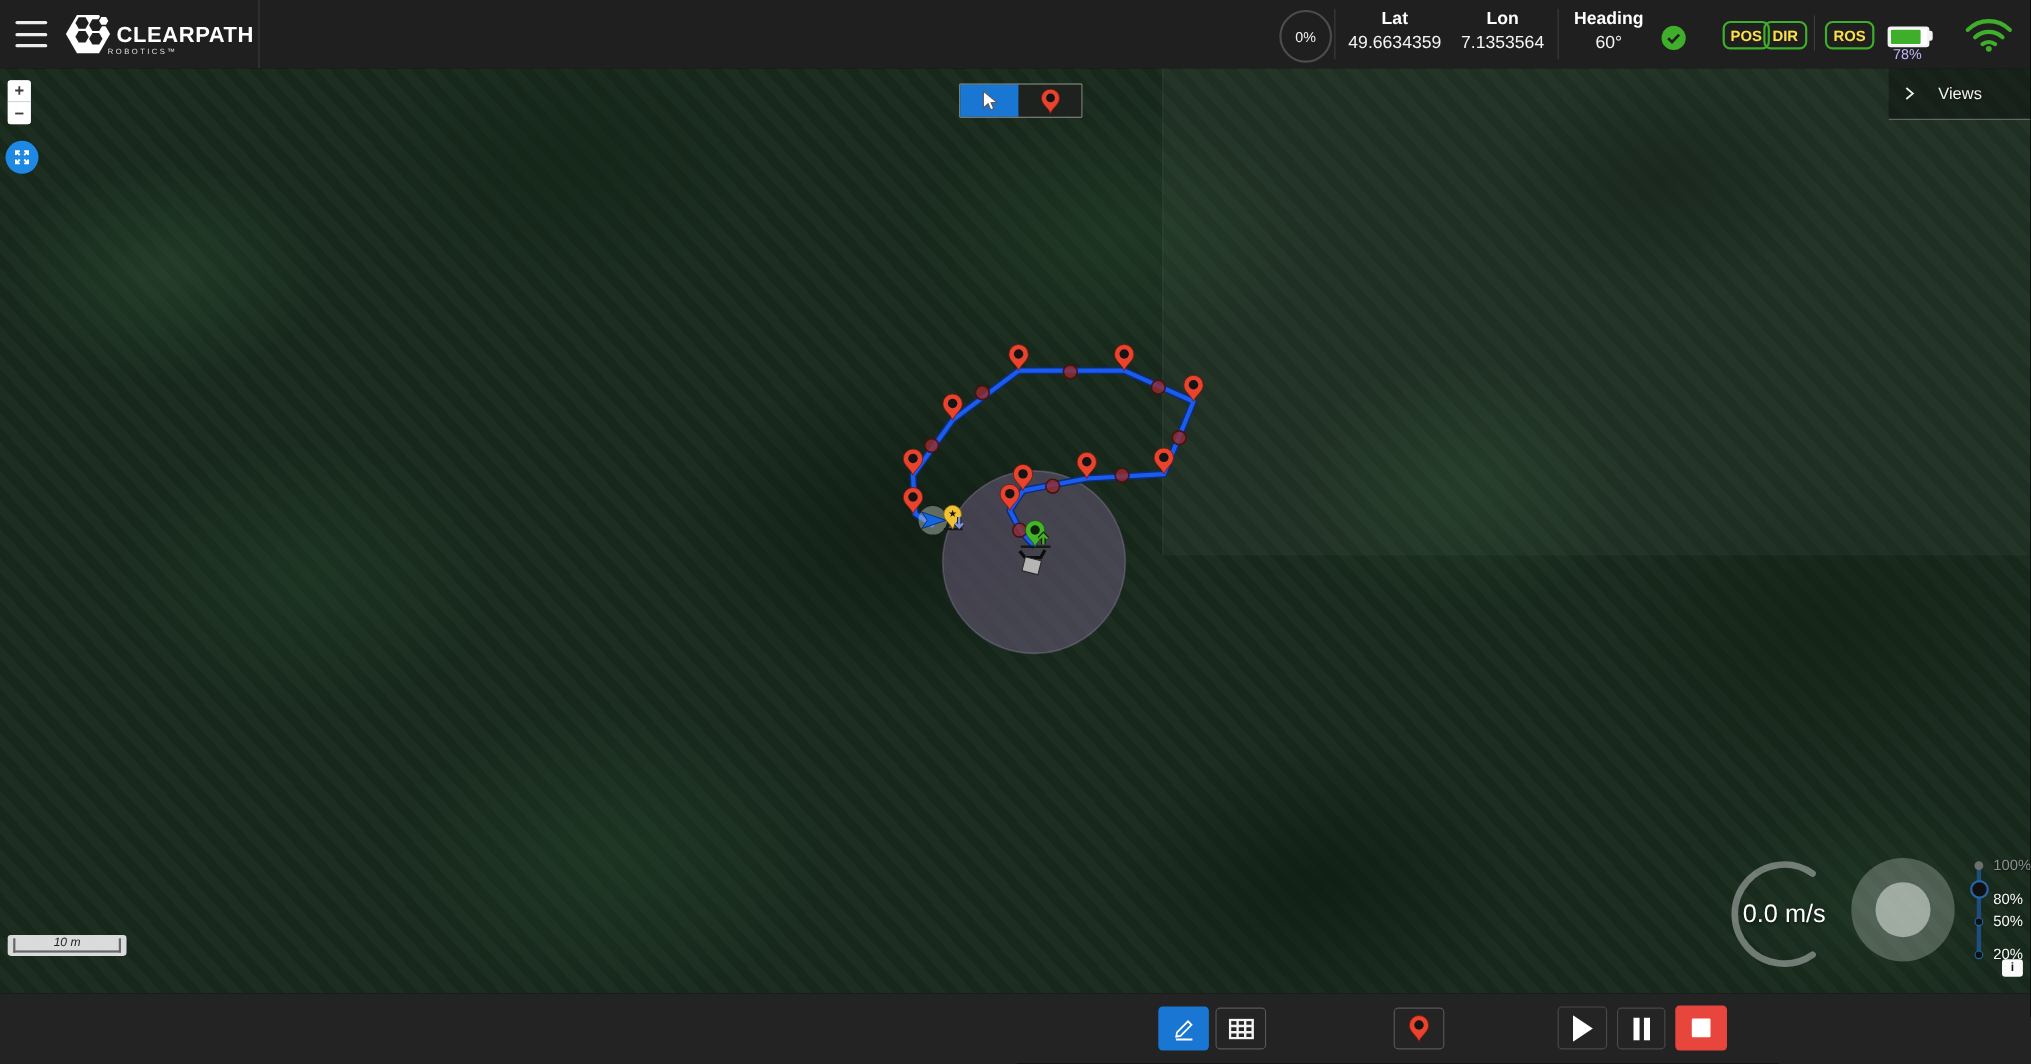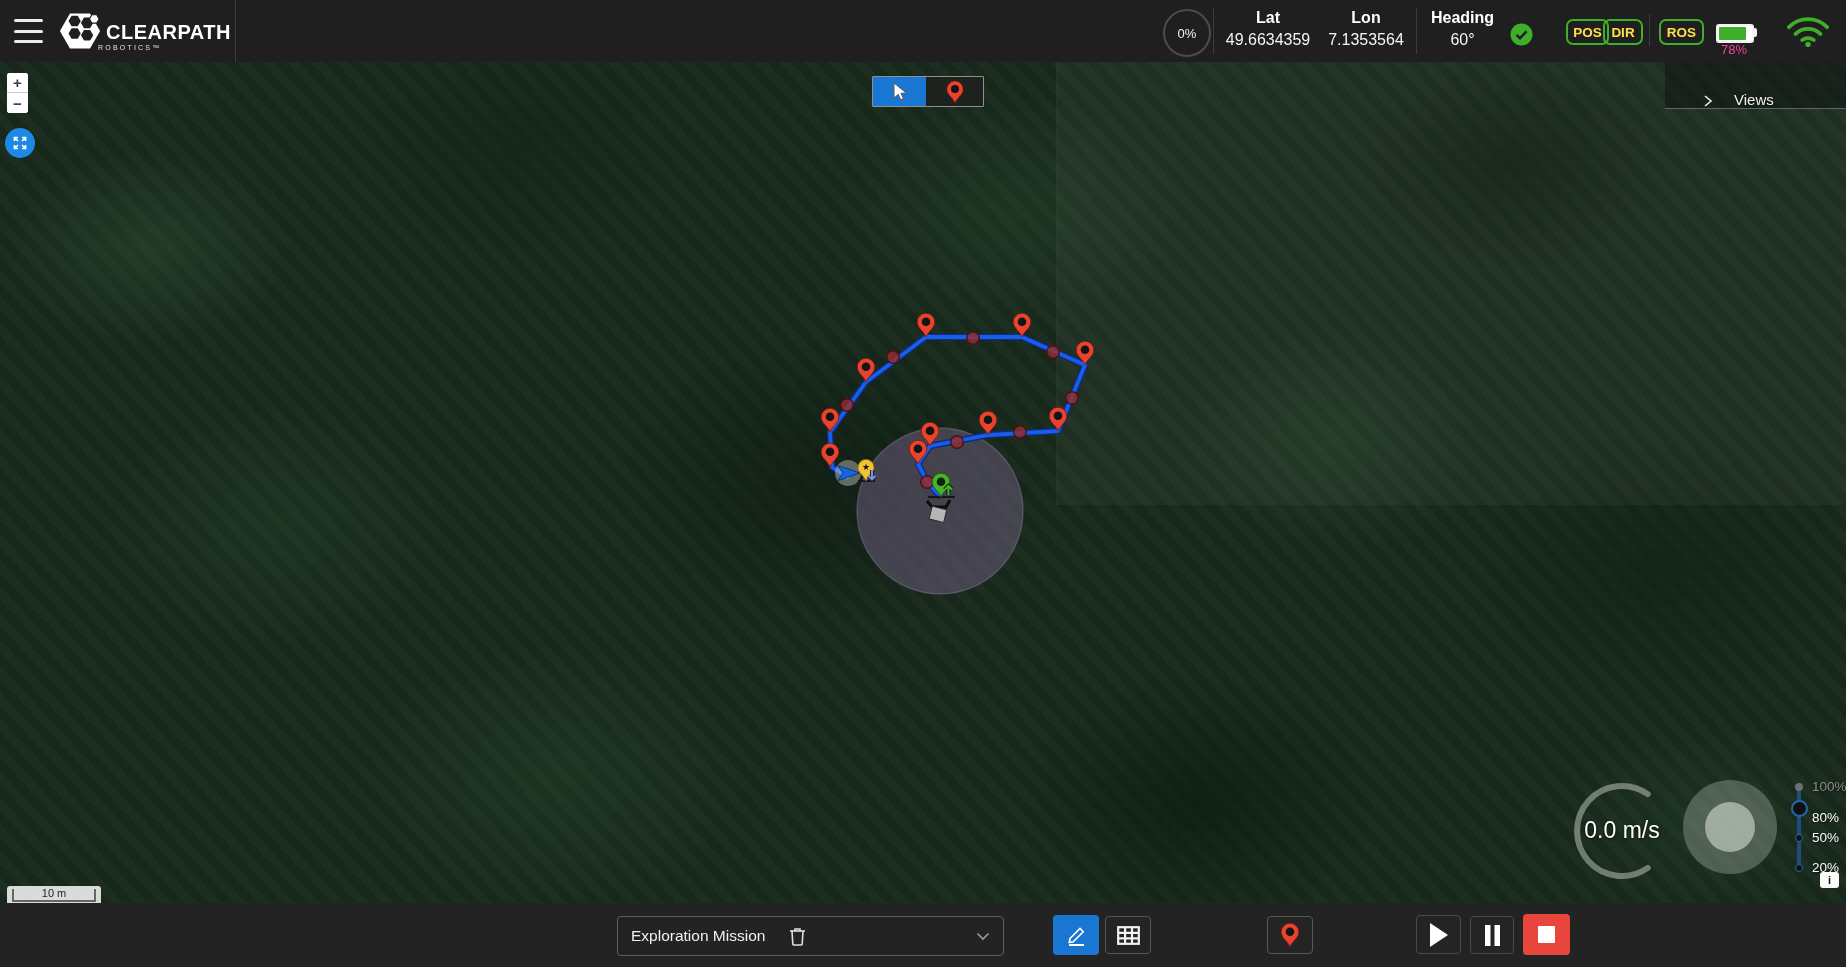--- a/index.html
+++ b/index.html
@@ -38,40 +38,40 @@
     border-radius:50%;display:flex;align-items:center;justify-content:center;font-size:13px;color:#f2f2f2;}
   .tele-col{position:absolute;top:7px;text-align:center;line-height:22px;}
   .tele-label{font-weight:bold;font-size:16px;}
   .tele-value{font-size:16px;color:#f4f4f4;}
   .badge{position:absolute;top:19px;height:22px;border:2px solid var(--ok,#3fae2a);border-radius:7px;
     display:flex;align-items:center;justify-content:center;font-size:13.5px;font-weight:bold;color:#fde047;padding:0 4px;}
   #battery{position:absolute;left:1716px;top:24px;width:34px;height:15px;border:2px solid #f2f2f2;
     border-radius:3px;background:#fff;}
   #battery-fill{position:absolute;left:1px;top:1px;bottom:1px;background:var(--ok,#3fae2a);border-radius:1px;}
   #battery-nub{position:absolute;left:1753px;top:28px;width:4px;height:9px;background:#f2f2f2;border-radius:0 2px 2px 0;}
-  #battery-pct{position:absolute;left:1710px;top:42px;width:48px;text-align:center;font-size:13px;color:#ec4899;}
+  #battery-pct{position:absolute;left:1710px;top:42px;width:48px;text-align:center;font-size:13px;color:#c4b5fd;}
 
   
   #zoom-ctrl{position:absolute;left:7px;top:73px;width:21px;background:#fff;border-radius:3px;z-index:5;overflow:hidden;}
   .zoom-btn{width:100%;height:20px;display:flex;align-items:center;justify-content:center;
     font-size:15px;font-weight:bold;color:#3c3c3c;cursor:pointer;background:#fff;border:none;padding:0;}
   #zoom-in{border-bottom:1px solid #c9c9c9;}
   #expand-btn{position:absolute;left:5px;top:128px;width:30px;height:30px;border-radius:50%;
     background:#1e88e5;border:none;display:flex;align-items:center;justify-content:center;cursor:pointer;z-index:5;}
   #mode-toolbar{position:absolute;left:872px;top:76px;height:29px;display:flex;z-index:5;
     border:1px solid #909090;border-radius:1px;}
   .mode-btn{height:100%;display:flex;align-items:center;justify-content:center;border:none;cursor:pointer;padding:0;}
   #select-tool{width:53px;background:var(--accent,#1976d2);}
   #addwp-tool{width:57px;background:rgba(31,33,31,.9);}
-  #views-panel{position:absolute;left:1665px;top:62px;right:0;height:46px;z-index:4;
+  #views-panel{position:absolute;left:1717px;top:62px;right:0;height:46px;z-index:4;
     background:rgba(12,16,12,.45);border-bottom:1px solid rgba(230,230,230,.35);
-    display:flex;align-items:flex-end;cursor:pointer;padding-left:24px;}
+    display:flex;align-items:center;cursor:pointer;}
   #views-label{font-size:15px;color:#f2f2f2;margin-left:21px;text-shadow:0 1px 2px rgba(0,0,0,.6);}
-  #scale-bar{position:absolute;left:7px;top:886px;width:94px;height:19px;background:rgba(250,250,250,.85);
-    border-radius:3px;z-index:5;}
+  #scale-bar{position:absolute;left:7px;top:850px;width:108px;height:19px;background:rgba(250,250,250,.85);
+    border-radius:3px;z-index:5;font-style:italic;}
   #scale-inner{position:absolute;left:5px;right:5px;top:3px;bottom:3px;
     border-left:2px solid #666;border-right:2px solid #666;border-bottom:2px solid #666;}
   #scale-label{position:absolute;left:0;right:0;top:1px;text-align:center;font-size:11px;color:#222;}
   #speed-arc{position:absolute;left:1566px;top:775px;z-index:4;}
   #speed-readout{position:absolute;left:1560px;top:817px;width:124px;text-align:center;
     font-size:23px;color:#fff;z-index:5;text-shadow:0 1px 3px rgba(0,0,0,.7);}
   #joystick{position:absolute;left:1683px;top:780px;width:94px;height:94px;border-radius:50%;
     background:rgba(215,225,215,.28);z-index:4;cursor:grab;}
   #joystick-knob{position:absolute;left:22px;top:22px;width:50px;height:50px;border-radius:50%;
     background:rgba(240,245,240,.5);}
@@ -301,37 +301,20 @@
       <g stroke="#3fae2a" stroke-width="4" fill="none" stroke-linecap="round">
         <path d="M3,13 a28,28 0 0 1 40,0"></path>
         <path d="M10,20 a19,19 0 0 1 26,0"></path>
         <path d="M17,26.5 a10,10 0 0 1 12,0"></path>
       </g>
       <circle cx="23" cy="31" r="2.8" fill="#3fae2a"></circle>
     </svg>
   </div>
 
   <div id="bottombar">
-    <div id="mission-select">
-      <span id="mission-name">Exploration Mission</span>
-      <span id="mission-trash">
-        <svg width="17" height="19" viewBox="0 0 17 19">
-          <g stroke="#dedede" stroke-width="1.6" fill="none">
-            <path d="M1,4 H16"></path>
-              <path d="M6,4 V2 H11 V4"></path>
-            <path d="M3,4 L3.8,17 a1.3,1.3 0 0 0 1.3,1 h6.8 a1.3,1.3 0 0 0 1.3,-1 L14,4"></path>
-          </g>
-        </svg>
-      </span>
-      <span id="mission-chevron">
-        <svg width="14" height="9" viewBox="0 0 14 9">
-            <path d="M1.5,1.5 L7,7 L12.5,1.5" stroke="#9a9a9a" stroke-width="1.6" fill="none"></path>
-          </svg>
-      </span>
-    </div>
 
     <button class="bb-btn" id="edit-btn">
       <svg width="23" height="23" viewBox="0 0 23 23">
         <path d="M5,14.5 L15,4.5 L18.2,7.7 L8.2,17.7 L4.3,18.4 Z" stroke="#fff" stroke-width="1.6" fill="none"></path>
         <path d="M4,21 H19" stroke="#fff" stroke-width="2"></path>
       </svg>
     </button>
     <button class="bb-btn" id="table-btn">
       <svg width="23" height="19" viewBox="0 0 23 19">
         <g stroke="#f2f2f2" stroke-width="2.2" fill="none">

